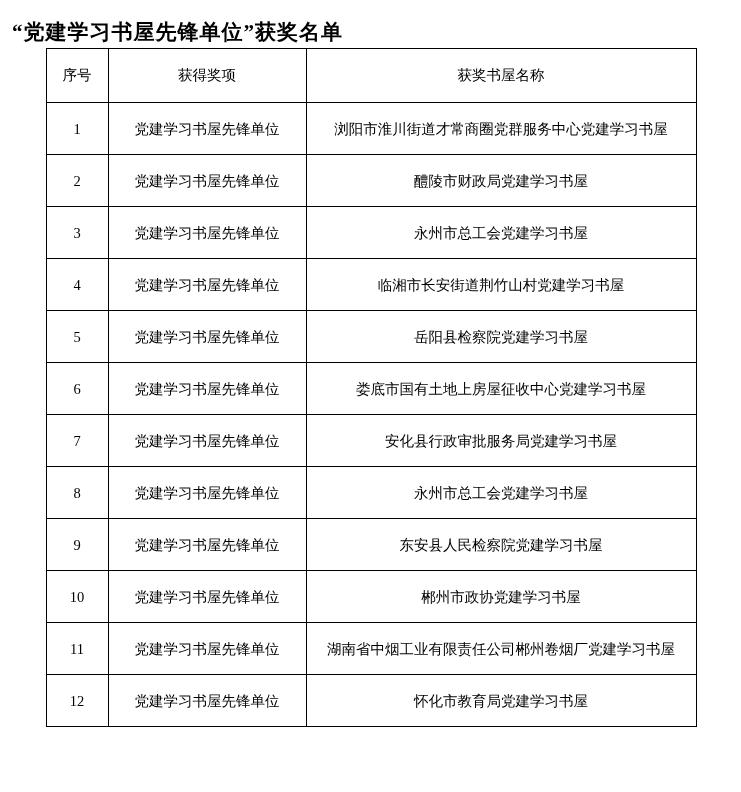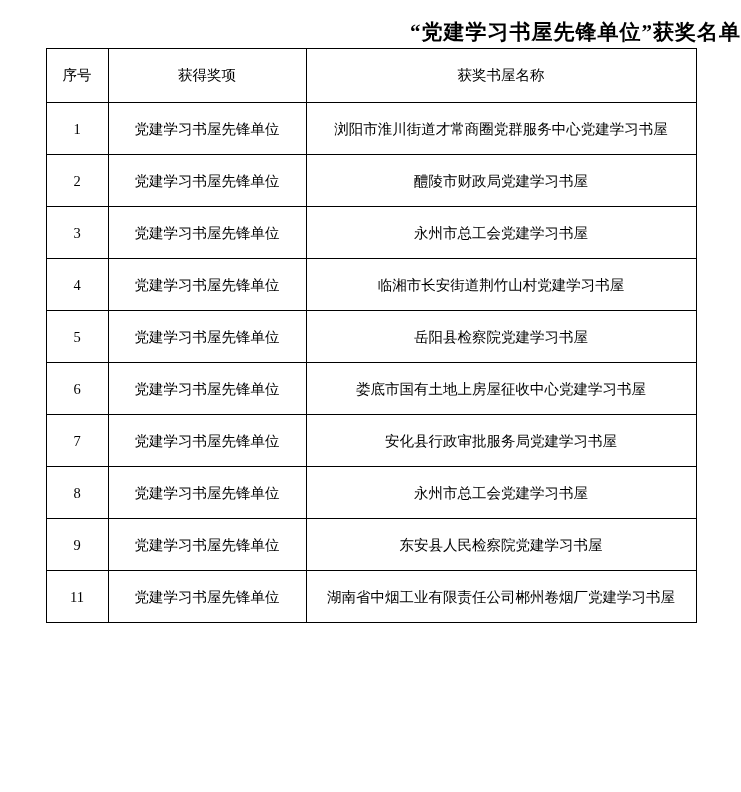--- a/index.html
+++ b/index.html
@@ -14,25 +14,25 @@
     color: #000000;
     overflow: hidden;
   }
   .page {
     width: 741px;
     height: 792px;
     position: relative;
     box-sizing: border-box;
   }
   .doc-title {
-    text-align: right;
+    text-align: left;
     font-size: 21px;
     font-weight: bold;
     letter-spacing: 1px;
-    margin: 17px 0 0 0;
+    margin: 17px 0 0 12px;
     padding: 0;
     line-height: 30px;
     font-family: "Liberation Serif", "DejaVu Serif", serif;
   }
   .table-wrap {
     margin: 1px auto 0 auto;
     width: 650px;
   }
   table.award-table {
     border-collapse: collapse;
@@ -179,26 +179,48 @@
             </td>
           <td>
               <span class="cell-inner">党建学习书屋先锋单位</span>
             </td>
           <td>
               <span class="cell-inner">东安县人民检察院党建学习书屋</span>
             </td>
         </tr>
         <tr>
           <td>
+              <span class="cell-inner">10</span>
+            </td>
+          <td>
+              <span class="cell-inner">党建学习书屋先锋单位</span>
+            </td>
+          <td>
+              <span class="cell-inner">郴州市政协党建学习书屋</span>
+            </td>
+        </tr>
+        <tr>
+          <td>
               <span class="cell-inner">11</span>
             </td>
           <td>
               <span class="cell-inner">党建学习书屋先锋单位</span>
             </td>
           <td>
               <span class="cell-inner">湖南省中烟工业有限责任公司郴州卷烟厂党建学习书屋</span>
+            </td>
+        </tr>
+        <tr>
+          <td>
+              <span class="cell-inner">12</span>
+            </td>
+          <td>
+              <span class="cell-inner">党建学习书屋先锋单位</span>
+            </td>
+          <td>
+              <span class="cell-inner">怀化市教育局党建学习书屋</span>
             </td>
         </tr>
       </tbody>
     </table>
   </div>
 
 </div>
 
 </body></html>

